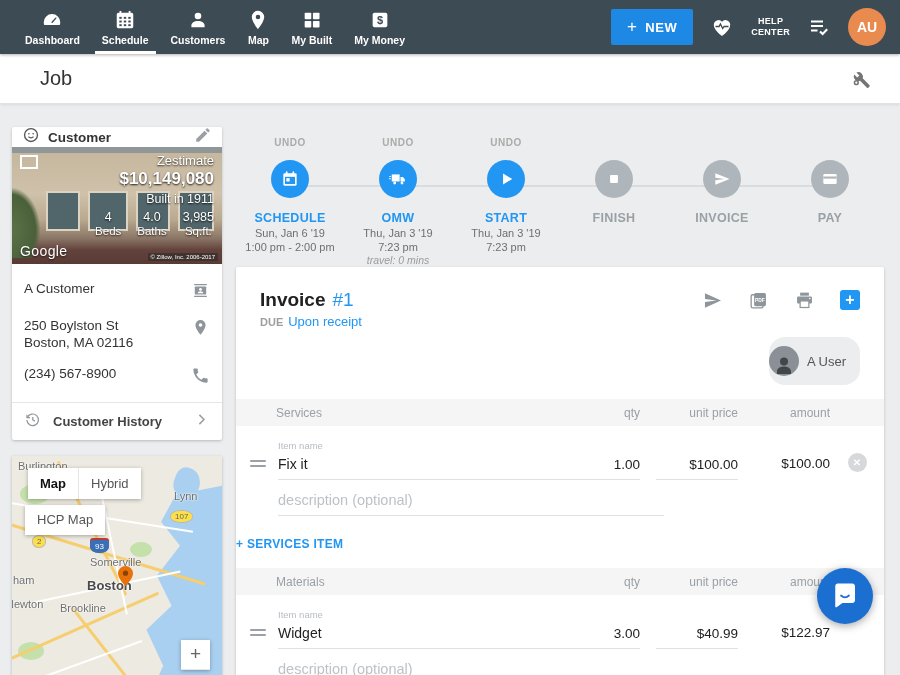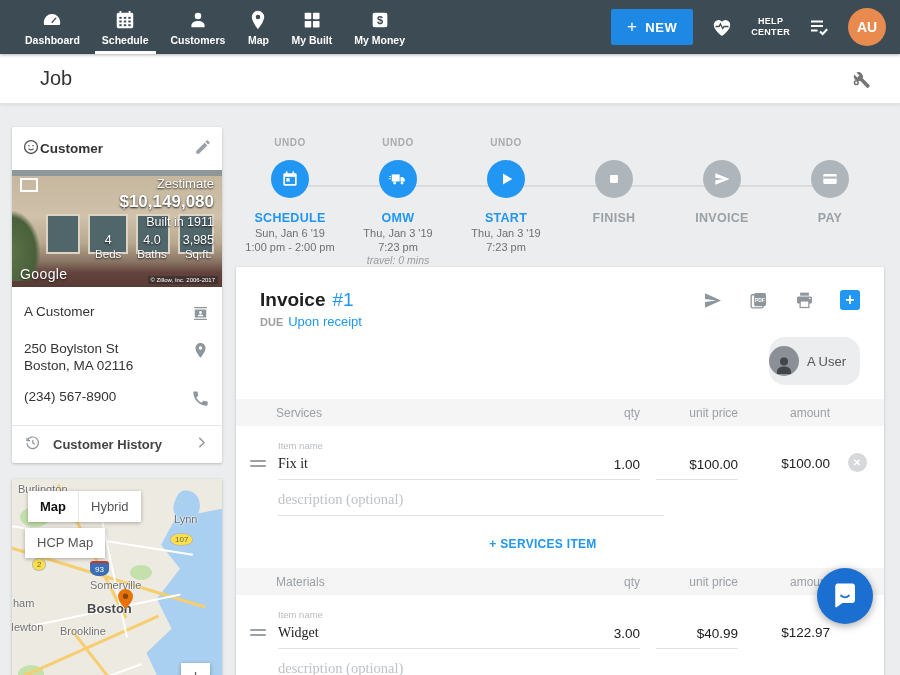--- a/index.html
+++ b/index.html
@@ -35,21 +35,21 @@
   .jobbar { position:absolute; left:0; top:54px; width:900px; height:50px; background:#fff;
     display:flex; align-items:center; padding:0 28px 0 40px; z-index:40;
     border-bottom:1px solid #E2E2E2; box-shadow:0 1px 3px rgba(0,0,0,.08); }
   .jobbar .title { font-size:20px; color:#333; }
   .jobbar .tools { margin-left:auto; cursor:pointer; }
   .jobbar .tools svg { width:24px; height:24px; display:block; }
 
   
   .sidebar { position:absolute; left:12px; top:127px; width:210px; }
   .card { background:#fff; border-radius:2px; box-shadow:0 1px 3px rgba(0,0,0,.22); }
-  .cust-head { height:43px; display:flex; align-items:center; padding:0 10px; }
+  .cust-head { height:20px; display:flex; align-items:center; padding:0 10px; gap:8px; }
   .cust-head .label { font-size:13.5px; font-weight:bold; color:#333; }
   .cust-head svg { width:18px; height:18px; }
   .cust-head .edit { margin-left:auto; cursor:pointer; }
 
   .photo { position:relative; width:210px; height:117px; overflow:hidden;
     background:linear-gradient(180deg,#8e9697 0%,#909798 5%,#c6b79e 5%,#cfc1aa 40%,#b9a98f 62%,#8a7666 78%,#63423c 88%,#583a34 100%); }
   .photo .win { position:absolute; top:38%; height:34%; background:#51666b; border:2px solid #ddd3c2; }
   .photo .shrub { position:absolute; left:-14px; bottom:6px; width:42px; height:70px;
     background:radial-gradient(ellipse at 30% 60%, #5d7247 0%, #49603a 60%, transparent 72%); }
   .photo .frame-icon { position:absolute; left:8px; top:8px; }
@@ -162,34 +162,34 @@
   .col.qty { width:60px; } .col.unit { width:82px; margin-left:16px; }
   .col.amt { width:76px; margin-left:16px; } .col.sp { width:54px; }
 
   .item-row { display:flex; align-items:flex-end; padding:14px 0 0 14px; }
   .handle { width:16px; margin-bottom:10px; cursor:grab; }
   .handle div { height:2px; background:#9AA0A6; margin:3px 0; border-radius:1px; }
   .name-cell { flex:1; margin-left:12px; }
   .iname-label { font-size:9.5px; color:#B7BCC1; margin-bottom:3px; }
   .txt-input { width:100%; border:none; border-bottom:1px solid #E0E0E0; outline:none;
     font-size:14px; color:#212121; padding:2px 0 7px; background:transparent;
-    font-family:Liberation Serif, serif; }
+    font-family:Liberation Sans, sans-serif; }
   .num-input { border:none; border-bottom:1px solid #E0E0E0; outline:none; text-align:right;
     font-size:13.5px; color:#212121; padding:2px 0 7px; background:transparent;
     font-family:"Liberation Sans", sans-serif; }
   .num-input.qty { width:60px; } .num-input.unit { width:82px; margin-left:16px; }
   .amt-cell { width:76px; margin-left:16px; text-align:right; font-size:13.5px; color:#212121;
     padding-bottom:9px; }
   .del-cell { width:54px; display:flex; justify-content:center; padding-bottom:8px; }
   .del-x { width:19px; height:19px; border-radius:50%; background:#D6D8DA; color:#fff;
     font-size:10px; font-weight:bold; line-height:19px; text-align:center; cursor:pointer; }
   .desc-row { display:flex; padding:10px 0 0 42px; }
   .desc-row .txt-input { width:386px; }
   .desc-row .txt-input::placeholder { color:#BDC2C7; font-size:14.5px; }
-  .add-row { text-align:center; padding:18px 34px 16px 0; }
+  .add-row { text-align:left; padding:18px 34px 16px 0; }
   .add-link { font-size:12px; font-weight:bold; color:#2196F3; letter-spacing:.3px;
     cursor:pointer; }
 
   
   .chat-fab { position:absolute; left:817px; top:568px; width:56px; height:56px;
     border-radius:50%; background:#1B6FD1; display:flex; align-items:center; justify-content:center;
     box-shadow:0 2px 8px rgba(0,0,0,.35); cursor:pointer; z-index:60; }
   .chat-fab svg { width:30px; height:30px; }
 </style>
 </head>

